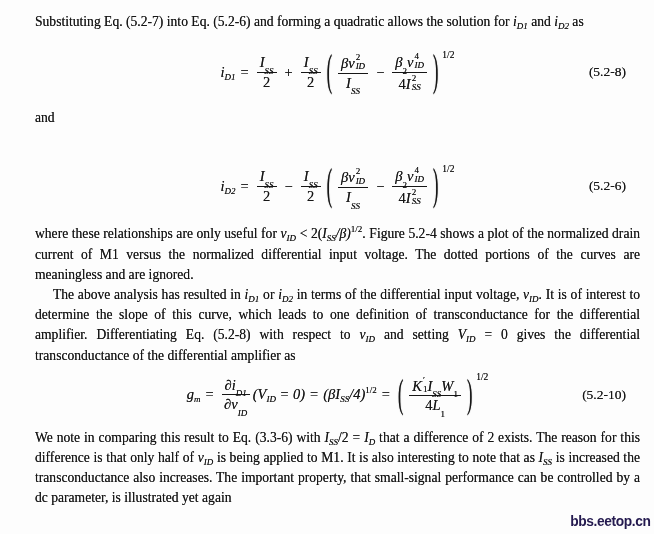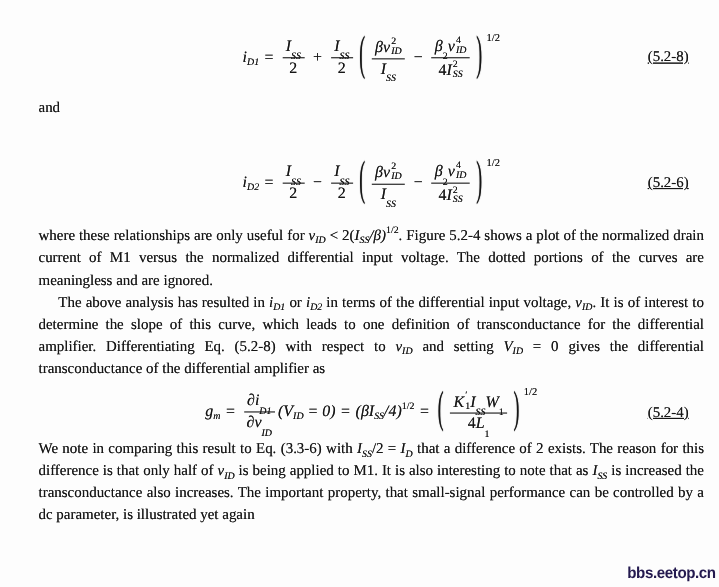--- a/index.html
+++ b/index.html
@@ -5,21 +5,21 @@
   html,body { margin:0; padding:0; background:#ffffff; }
   .page {
     position:relative; width:654px; height:534px; box-sizing:border-box;
     background:#fdfdfd; overflow:hidden;
     padding:12px 14px 0 35px;
     font-family:"Liberation Serif", serif;
     color:#161616; font-size:13.6px; line-height:20.2px;
   }
   .para { margin:0; text-align:justify; text-shadow:0 0 0.5px rgba(15,15,15,0.75); }
   .indent { text-indent:18px; }
-  .mt12 { margin-top:12px; } .mt10 { }
+  .mt12 { margin-top:12px; } .mt10 { margin-top:10px; }
   .imath { font-style:italic; white-space:nowrap; }
   sub { font-size:9px; font-style:italic; vertical-align:-3px; line-height:0; }
   sup { font-size:9px; vertical-align:6px; line-height:0; }
   .up { font-style:normal !important; }
 
   
   .eqrow { position:relative; display:flex; justify-content:center; align-items:center; }
   .eqrow.e1 { margin-top:16px; min-height:48px; }
   .eqrow.e2 { margin-top:32px; min-height:52px; }
   .eqrow.e3 { margin-top:6px; min-height:46px; }
@@ -28,33 +28,34 @@
   .op { font-style:normal; margin:0 5px; }
   .frac { display:inline-flex; flex-direction:column; align-items:center; vertical-align:middle; margin:0 3px; }
   .frac .num { border-bottom:1.2px solid #161616; padding:0 3px 1px; display:inline-flex; align-items:flex-end; }
   .frac .den { padding-top:1px; display:inline-flex; align-items:flex-end; }
   .stk { display:inline-flex; flex-direction:column; align-items:flex-start; font-size:9px;
          line-height:1.05; vertical-align:-4px; margin-left:1px; }
   .bp { display:inline-block; font-style:normal; font-size:16px; transform:scaleY(2.75); margin:0 3px; }
   .bp.sm { transform:scaleY(2.55); }
   .pexp { font-style:normal; font-size:9.5px; position:relative; top:-17px; margin-left:1px; }
   .eqlabel { position:absolute; right:14px; top:50%; transform:translateY(-50%);
-             font-style:normal; font-size:13.5px; text-shadow:0 0 0.5px rgba(15,15,15,0.75);text-decoration:underline; }
+             font-style:normal; font-size:13.5px; text-shadow:0 0 0.5px rgba(15,15,15,0.75); }
 
   .watermark {
     position:absolute; right:3px; bottom:3px; z-index:5;
     font-family:"Liberation Sans", sans-serif; font-weight:700; font-size:14.5px;
     color:#241a4f; letter-spacing:-0.4px; transform:scaleX(0.95); transform-origin:right center;
   }
 </style>
 </head>
 <body>
 
 <div class="page">
 
+  <p class="para"><span>Substituting Eq. (5.2-7) into Eq. (5.2-6) and forming a quadratic allows the solution for </span><span class="imath"><span>i</span><sub>D1</sub></span><span> and </span><span class="imath"><span>i</span><sub>D2</sub></span><span> as</span></p>
 
   <div class="eqrow e1">
     <div class="eqbody">
       <span><span>i</span><sub>D1</sub></span>
       <span class="op">=</span>
       <span class="frac">
           <span class="num">
             <span>I</span>
             <sub>SS</sub>
           </span>
@@ -206,20 +207,20 @@
           </span>
           <span class="den">
             <span class="up">4</span>
             <span>L</span>
             <sub class="up">1</sub>
           </span>
         </span>
       <span class="bp sm">)</span>
       <span class="pexp">1/2</span>
     </div>
-    <div class="eqlabel">(5.2-4)</div>
+    <div class="eqlabel">(5.2-10)</div>
   </div>
 
   <p class="para mt10"><span>We note in comparing this result to Eq. (3.3-6) with </span><span class="imath"><span>I</span><sub>SS</sub></span><span>/2 = </span><span class="imath"><span>I</span><sub>D</sub></span><span> that a difference of 2 exists. The reason for this difference is that only half of </span><span class="imath"><span>v</span><sub>ID</sub></span><span> is being applied to M1. It is also interesting to note that as </span><span class="imath"><span>I</span><sub>SS</sub></span><span> is increased the transconductance also increases. The important property, that small-signal performance can be controlled by a dc parameter, is illustrated yet again</span></p>
 
   <div class="watermark">bbs.eetop.cn</div>
 
 </div>
 
 </body></html>

